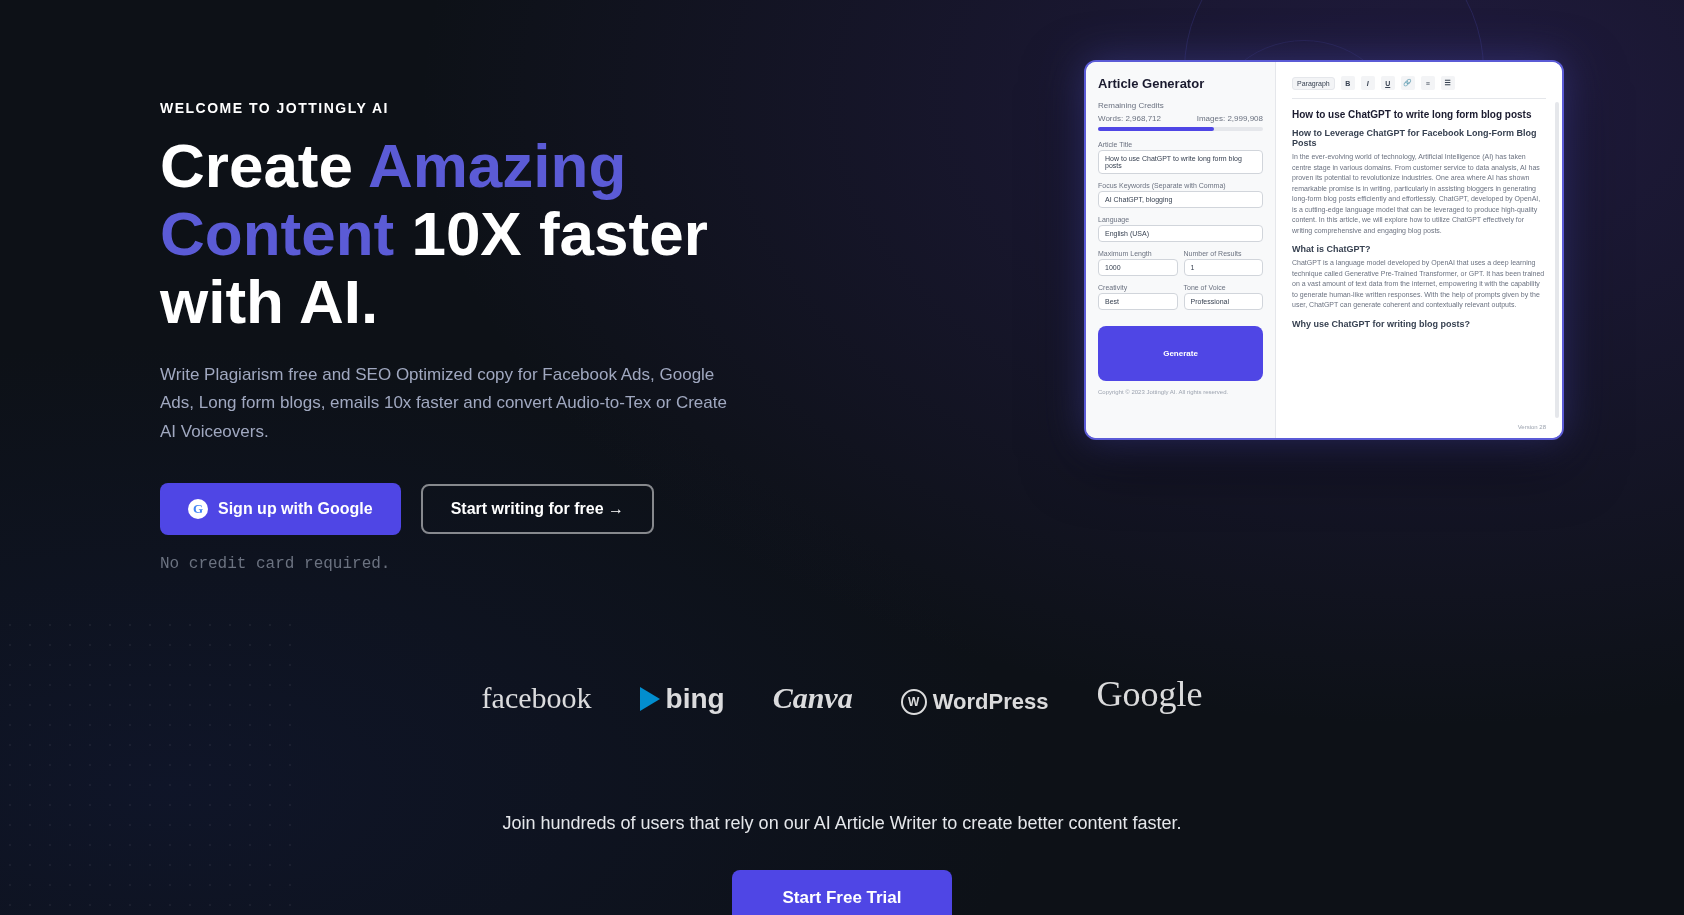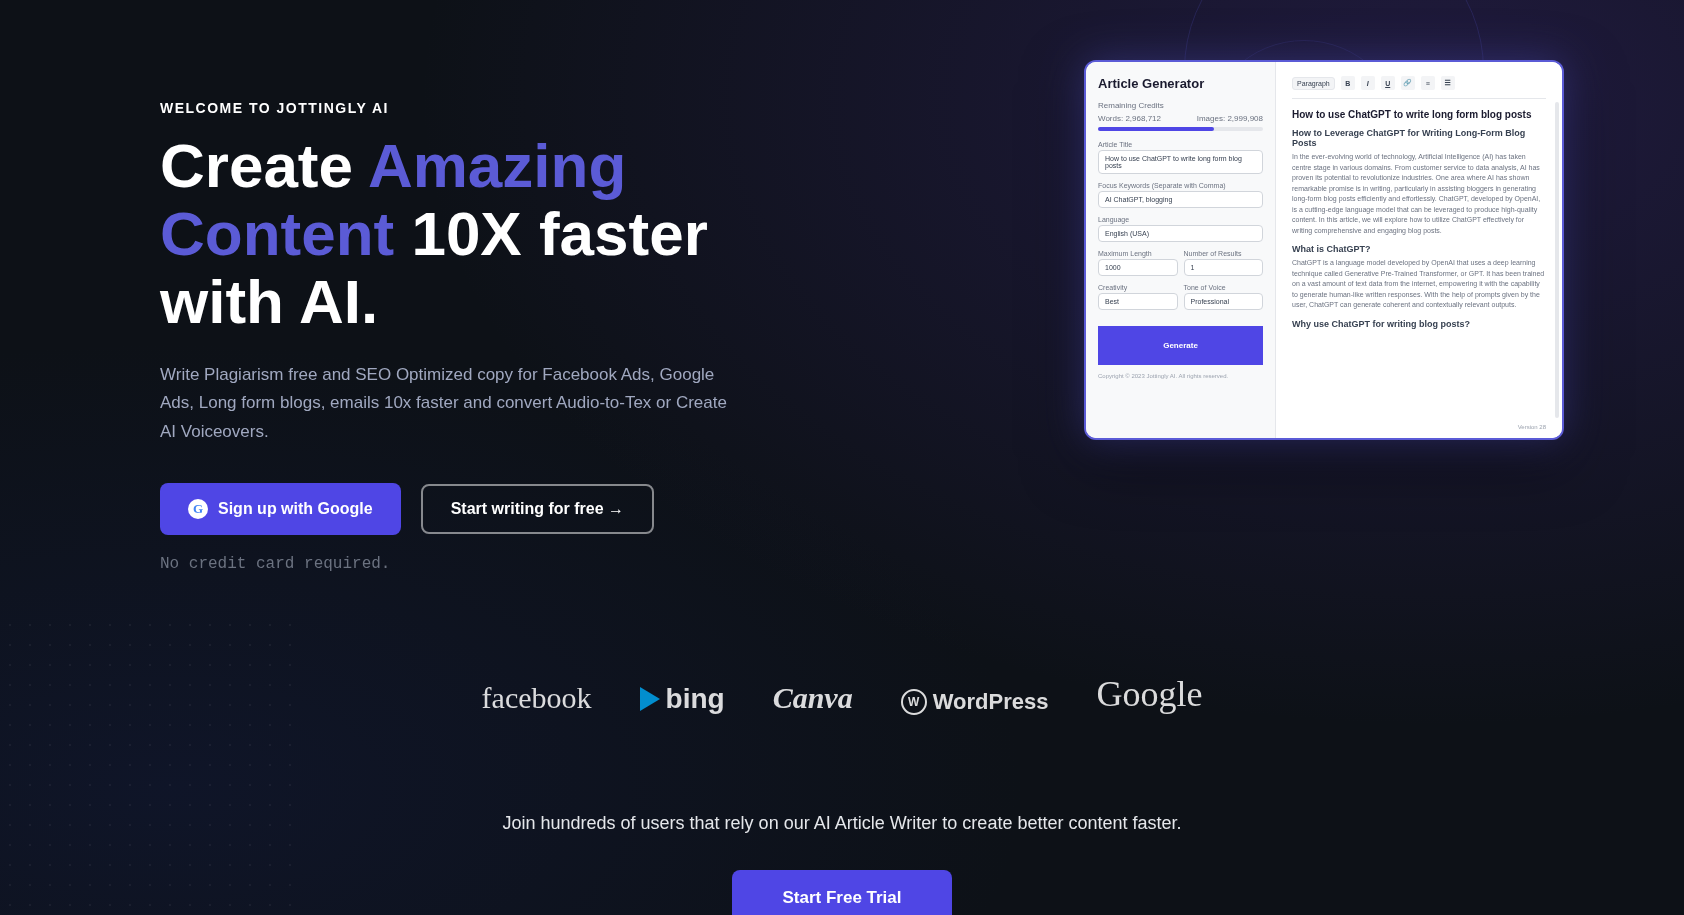--- a/index.html
+++ b/index.html
@@ -207,22 +207,22 @@
 
     .form-row .form-field {
       flex: 1;
     }
 
     .generate-btn {
       width: 100%;
       background: #4f46e5;
       color: white;
       border: none;
-      border-radius: 0;
-      padding: 15px;
+      border-radius: 8px;
+      padding: 23px;
       font-size: 8px;
       font-weight: 600;
       cursor: pointer;
       margin-top: 8px;
     }
 
     .app-footer-left {
       font-size: 6px;
       color: #9ca3af;
       margin-top: 8px;
@@ -502,21 +502,21 @@
             <span class="toolbar-icon">
                 <u>U</u>
               </span>
             <span class="toolbar-icon">🔗</span>
             <span class="toolbar-icon">≡</span>
             <span class="toolbar-icon">☰</span>
           </div>
 
           <div class="article-heading">How to use ChatGPT to write long form blog posts</div>
 
-          <div class="article-subheading">How to Leverage ChatGPT for Writing Long-Form Blog Posts</div>
+          <div class="article-subheading">How to Leverage ChatGPT for Facebook Long-Form Blog Posts</div>
           <div class="article-text">In the ever-evolving world of technology, Artificial Intelligence (AI) has taken centre stage in various domains. From customer service to data analysis, AI has proven its potential to revolutionize industries. One area where AI has shown remarkable promise is in writing, particularly in assisting bloggers in generating long-form blog posts efficiently and effortlessly. ChatGPT, developed by OpenAI, is a cutting-edge language model that can be leveraged to produce high-quality content. In this article, we will explore how to utilize ChatGPT effectively for writing comprehensive and engaging blog posts.</div>
 
           <div class="article-subheading">What is ChatGPT?</div>
           <div class="article-text">ChatGPT is a language model developed by OpenAI that uses a deep learning technique called Generative Pre-Trained Transformer, or GPT. It has been trained on a vast amount of text data from the internet, empowering it with the capability to generate human-like written responses. With the help of prompts given by the user, ChatGPT can generate coherent and contextually relevant outputs.</div>
 
           <div class="article-subheading">Why use ChatGPT for writing blog posts?</div>
 
           <div class="app-scrollbar" style="position:absolute;right:3px;top:40px;bottom:20px;width:4px;background:#e5e7eb;border-radius:2px;"></div>
           <div class="app-footer-right">Version 28</div>
         </div>

